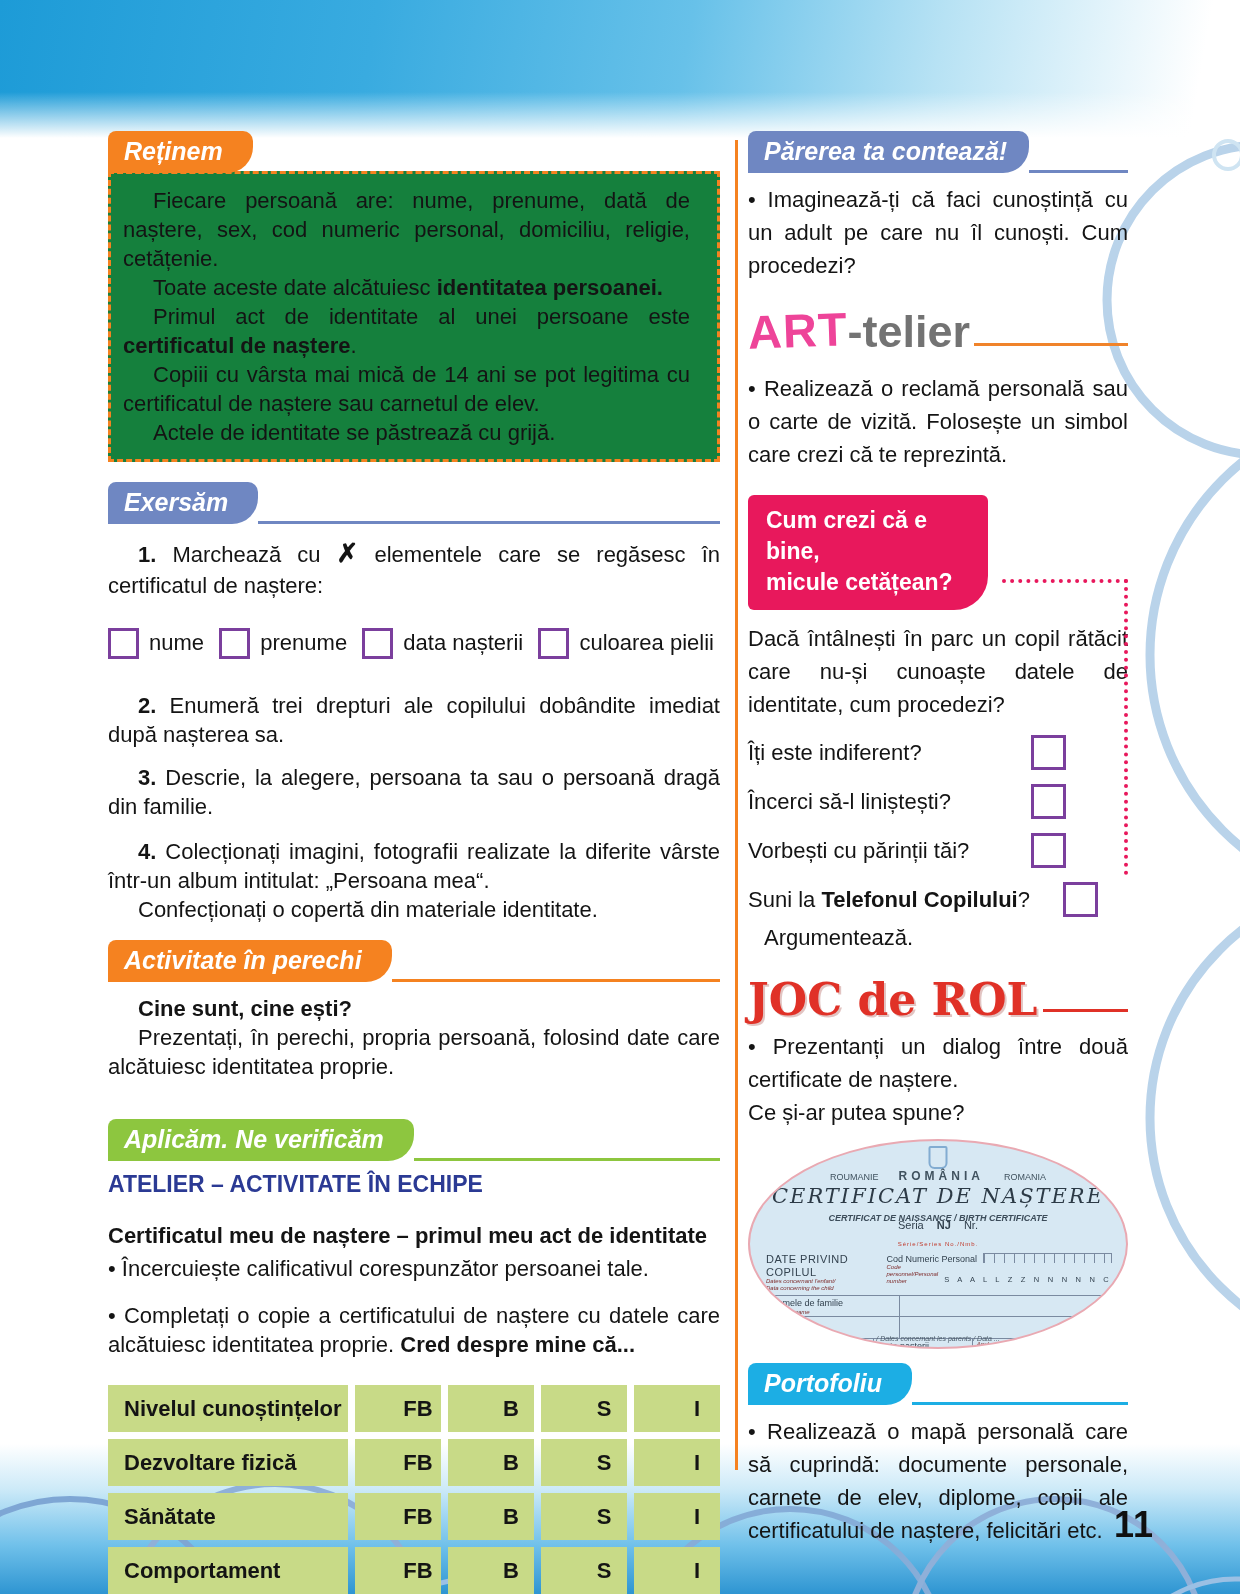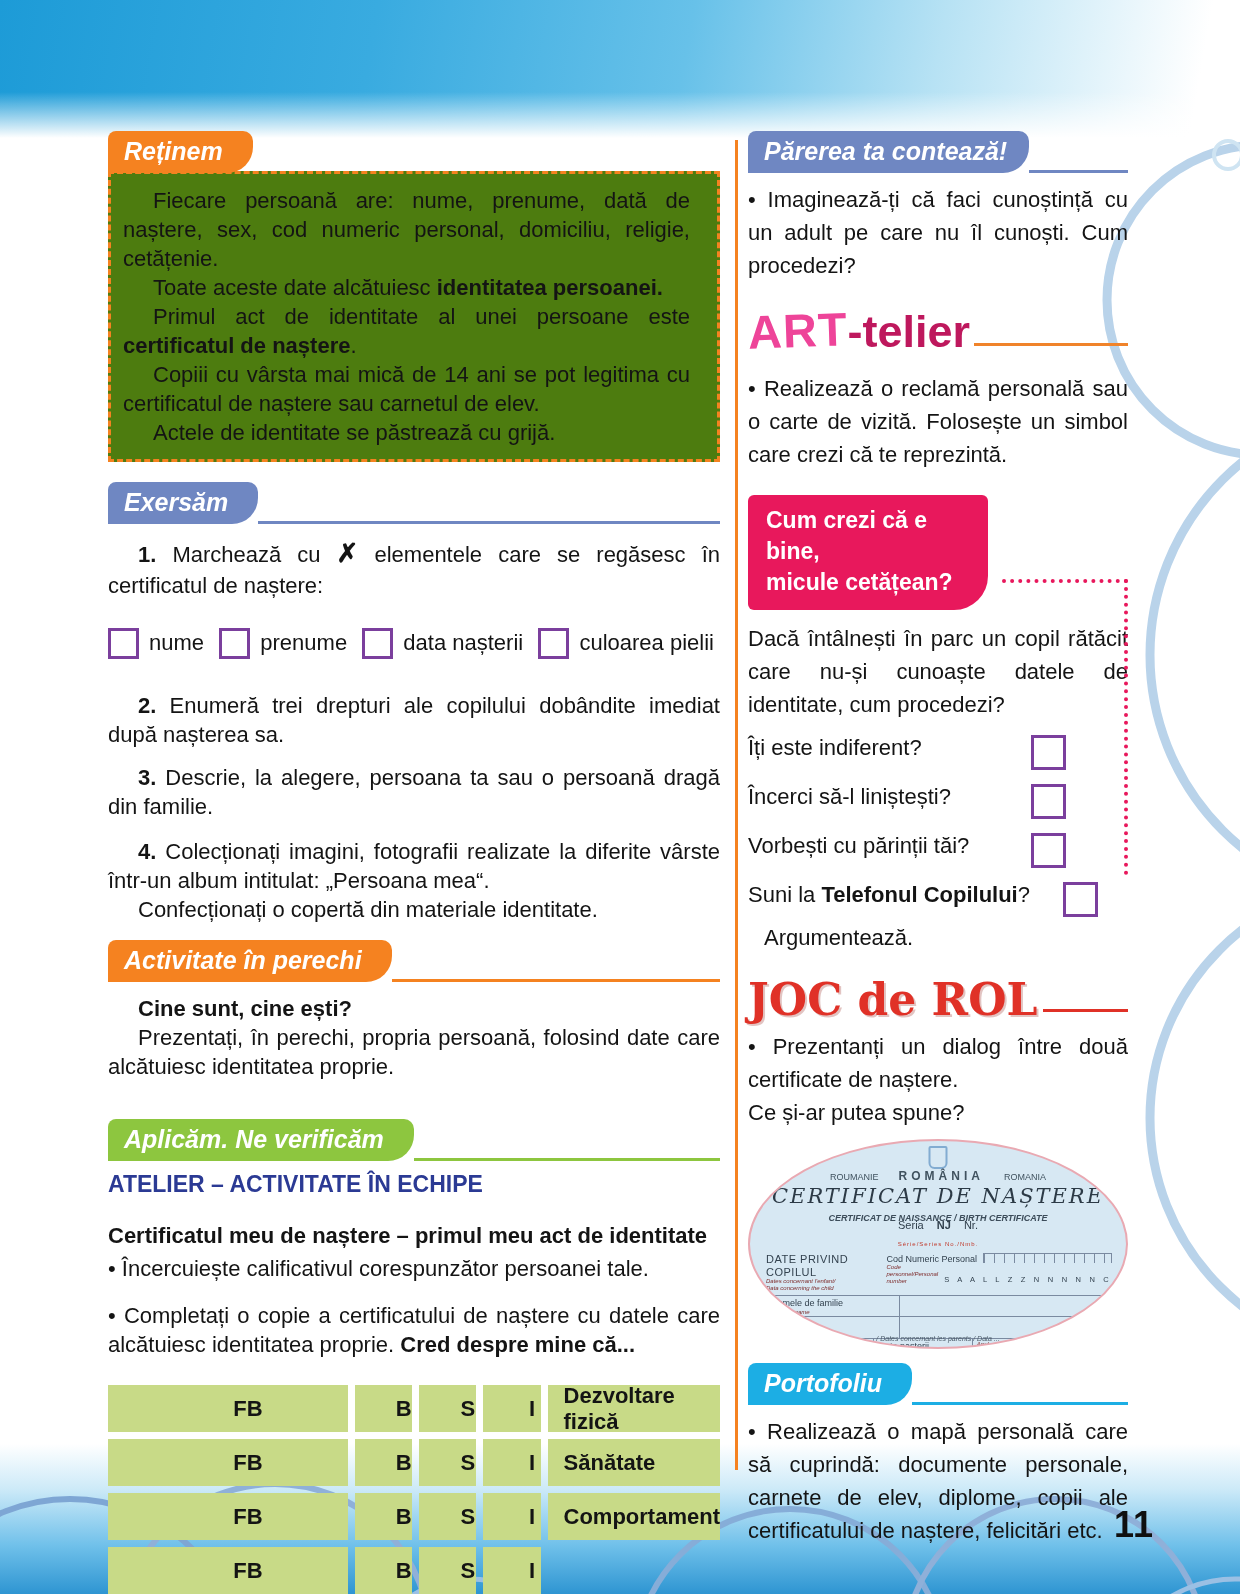--- a/index.html
+++ b/index.html
@@ -45,21 +45,21 @@
   .c-cyan   { background:#1caee4; }
 
   
   .txt { font-size:22px; line-height:1.32; text-align:justify; }
   .ind { text-indent:30px; }
   .b { font-weight:bold; }
   .r-txt { font-size:22px; line-height:1.5; text-align:justify; }
 
   
   .retinem-box {
-    border:3px dashed #f58220; background:#4d7c0f;
+    border:3px dashed #f58220; background:#15803d;
     padding:12px 27px 12px 12px; margin-top:-2px;
   }
   .retinem-box p { margin:0; }
 
   
   .cb  { width:25px; height:25px; border:3px solid #7b3f9d; background:#fff; flex:0 0 auto; }
   .cb2 { width:29px; height:29px; border:3px solid #7b3f9d; background:#fff; flex:0 0 auto; }
   .opts { display:flex; justify-content:space-between; align-items:center; margin-top:28px; padding-right:6px; }
   .opt  { display:flex; align-items:center; gap:10px; font-size:22px; }
 
@@ -68,33 +68,33 @@
   .gt-cell {
     background:#c8da87; height:47px; display:flex; align-items:center;
     font-weight:bold; font-size:22px;padding-left:40px;
   }
   .gt-label { padding-left:16px; }
   .gt-grade { justify-content:center; }
 
   
   .art { display:flex; align-items:flex-end; margin-top:14px; height:62px; }
   .art-t1 { color:#ee4499; font-size:47px; font-weight:800; letter-spacing:1px; transform:rotate(-2deg); }
-  .art-t2 { color:#be185d; font-size:45px; font-weight:800; }
+  .art-t2 { color:#737373; font-size:45px; font-weight:800; }
   .art-rule { flex:1; height:3px; background:#f0832a; margin-bottom:12px; margin-left:4px; }
 
   .q-wrap { position:relative; margin-top:24px; }
   .pink-box {
     width:206px; background:#e8185c; color:#fff; font-weight:bold; font-size:23px;
     line-height:1.35; padding:10px 16px 12px 18px; border-radius:6px 6px 34px 6px;
   }
   .dotted {
     position:absolute; top:84px; left:254px; right:0; height:292px;
     border-top:4px dotted #e8185c; border-right:4px dotted #e8185c; pointer-events:none;
   }
-  .q-opt { display:flex; margin-top:14px; }
+  .q-opt { display:flex; align-items:center; margin-top:14px; }
   .q-opt .lbl { font-size:22px; }
   .q-opt .cb2 { margin-left:auto; margin-right:62px; }
 
   .joc { display:flex; align-items:center; margin-top:24px; }
   .joc-title {
     font-family:"DejaVu Serif", serif; font-weight:bold; font-size:44px; color:#e03127;
     letter-spacing:0; line-height:1; text-shadow:2px 2px 0 rgba(140,20,10,.25);
   }
   .joc-rule { flex:1; height:3px; background:#e03127; margin-top:20px; margin-left:6px; }
 
@@ -222,20 +222,21 @@
     <div class="hdr" style="margin-top:40px;">
       <span class="tab c-green">Aplicăm. Ne verificăm</span>
       <span class="rule c-green"></span>
     </div>
     <p class="atelier-line"><span>ATELIER – ACTIVITATE ÎN ECHIPE</span></p>
     <p class="txt b" style="margin:16px 0 0;"><span>Certificatul meu de naștere – primul meu act de identitate</span></p>
     <p class="txt" style="margin:4px 0 0;"><span>• Încercuiește calificativul corespunzător persoanei tale.</span></p>
     <p class="txt" style="margin:18px 0 0;"><span>• Completați o copie a certificatului de naștere cu datele care alcătuiesc identitatea proprie. </span><span class="b">Cred despre mine că...</span></p>
 
     <div class="grade-table">
+      <div class="gt-cell gt-label">Nivelul cunoștințelor</div>
       <div class="gt-cell gt-grade">FB</div>
       <div class="gt-cell gt-grade">B</div>
       <div class="gt-cell gt-grade">S</div>
       <div class="gt-cell gt-grade">I</div>
 
       <div class="gt-cell gt-label">Dezvoltare fizică</div>
       <div class="gt-cell gt-grade">FB</div>
       <div class="gt-cell gt-grade">B</div>
       <div class="gt-cell gt-grade">S</div>
       <div class="gt-cell gt-grade">I</div>

